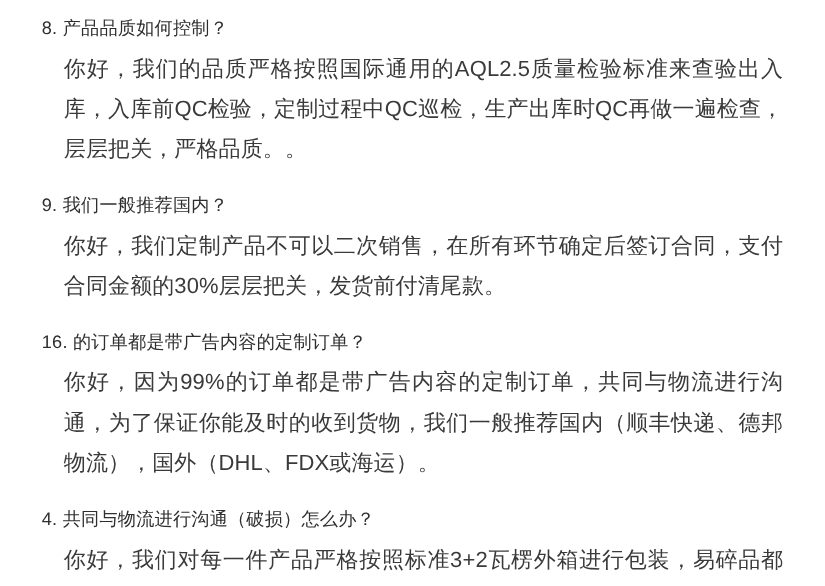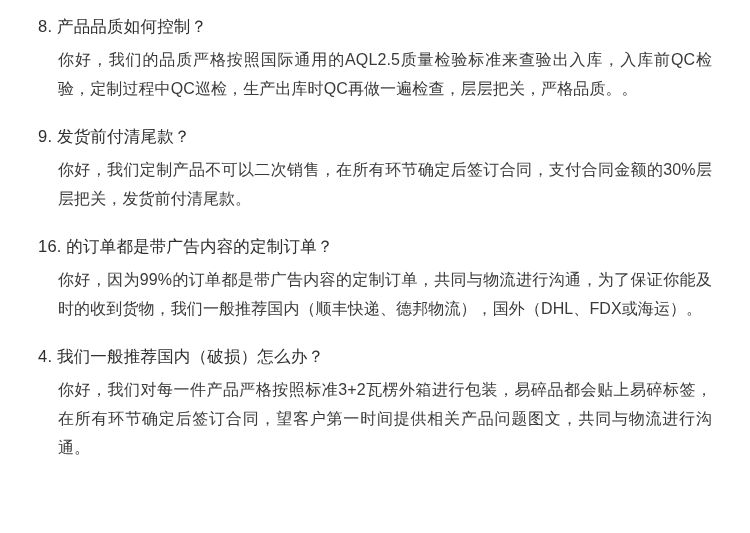--- a/index.html
+++ b/index.html
@@ -27,21 +27,21 @@
   .faq-question {
     font-size: 16.5px;
     line-height: 1.5;
     color: #2e2e2e;
     font-weight: normal;
     letter-spacing: 0.2px;
     margin: 0 0 6px 0;
     padding-left: 2px;
   }
   .faq-answer {
-    font-size: 16px;
+    font-size: 20px;
     line-height: 1.82;
     color: #3a3a3a;
     margin: 0;
     padding-left: 22px;
     padding-right: 8px;
     text-align: justify;
     letter-spacing: 0.1px;
   }
   .spacer-sm { height: 2px; }
 </style>
@@ -51,31 +51,31 @@
 <div class="page">
 
   <div class="faq-item">
     <div class="faq-question"><span>8.</span> <span>产品品质如何控制？</span></div>
     <div class="faq-answer">你好，我们的品质严格按照国际通用的AQL2.5质量检验标准来查验出入库，入库前QC检验，定制过程中QC巡检，生产出库时QC再做一遍检查，层层把关，严格品质。。</div>
   </div>
 
   <div class="spacer-sm"></div>
 
   <div class="faq-item">
-    <div class="faq-question"><span>9.</span> <span>发货前付清尾款？</span></div>
+    <div class="faq-question"><span>9.</span> <span>我们一般推荐国内？</span></div>
     <div class="faq-answer">你好，我们定制产品不可以二次销售，在所有环节确定后签订合同，支付合同金额的30%层层把关，发货前付清尾款。</div>
   </div>
 
   <div class="spacer-sm"></div>
 
   <div class="faq-item">
     <div class="faq-question"><span>16.</span> <span>的订单都是带广告内容的定制订单？</span></div>
     <div class="faq-answer">你好，因为99%的订单都是带广告内容的定制订单，共同与物流进行沟通，为了保证你能及时的收到货物，我们一般推荐国内（顺丰快递、德邦物流），国外（DHL、FDX或海运）。</div>
   </div>
 
   <div class="spacer-sm"></div>
 
   <div class="faq-item">
-    <div class="faq-question"><span>4.</span> <span>我们一般推荐国内（破损）怎么办？</span></div>
+    <div class="faq-question"><span>4.</span> <span>共同与物流进行沟通（破损）怎么办？</span></div>
     <div class="faq-answer">你好，我们对每一件产品严格按照标准3+2瓦楞外箱进行包装，易碎品都会贴上易碎标签，在所有环节确定后签订合同，望客户第一时间提供相关产品问题图文，共同与物流进行沟通。</div>
   </div>
 
 </div>
 
 </body></html>

